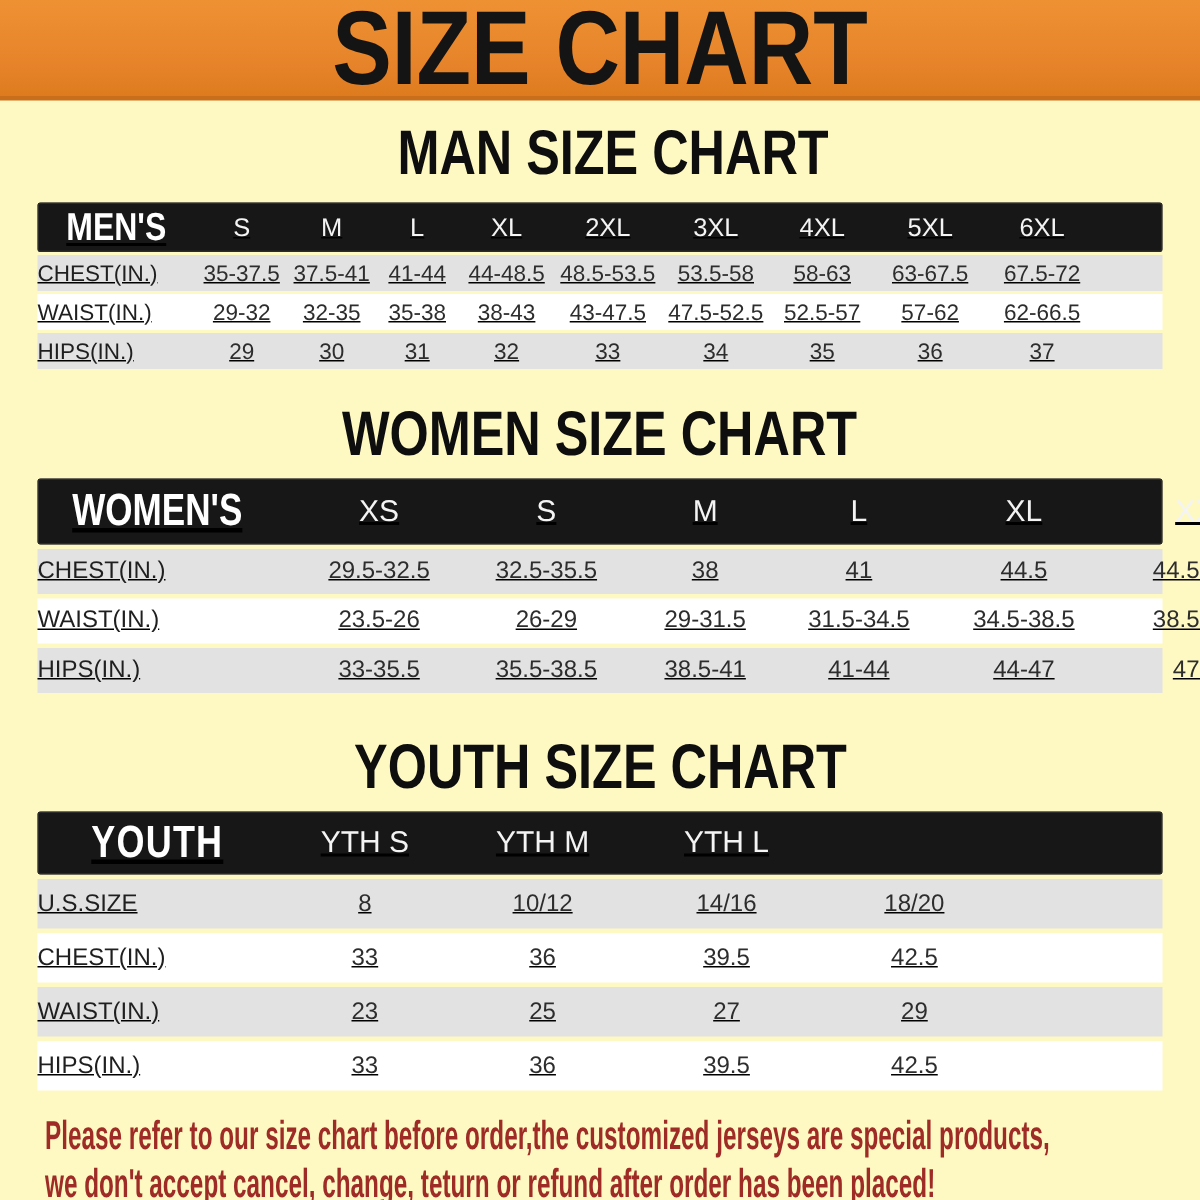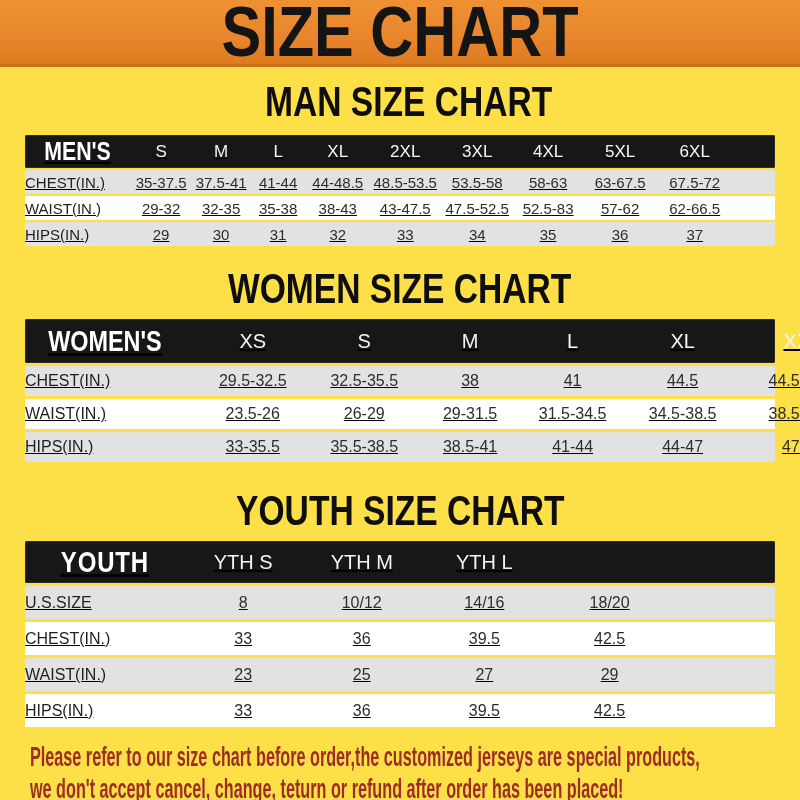--- a/index.html
+++ b/index.html
@@ -1,18 +1,18 @@
 <!DOCTYPE html>
 <html><head>
 <meta charset="utf-8">
 <style>
   * { margin:0; padding:0; box-sizing:border-box; }
   html,body { width:800px; background:#ffffff; }
   body { font-family:"Liberation Sans", sans-serif; }
-  .page { width:800px; height:800px; background:#fde047; overflow:hidden; position:relative; }
+  .page { width:800px; height:800px; background:#fef9c3; overflow:hidden; position:relative; }
 
   
   .banner {
     height:67px;
     background:linear-gradient(180deg,#EE9133 0%, #E6832A 70%, #DD7B1E 100%);
     border-bottom:3px solid #C96F1C;
     display:flex; align-items:center; justify-content:center;
   }
   .banner-text {
     font-weight:bold; font-size:70px; line-height:1; color:#141414;
@@ -113,21 +113,21 @@
         <span class="tcell">67.5-72</span>
       </div>
       <div class="trow t-men white">
         <span class="tlabel">WAIST(IN.)</span>
         <span class="tcell">29-32</span>
         <span class="tcell">32-35</span>
         <span class="tcell">35-38</span>
         <span class="tcell">38-43</span>
         <span class="tcell">43-47.5</span>
         <span class="tcell">47.5-52.5</span>
-        <span class="tcell">52.5-83</span>
+        <span class="tcell">52.5-57</span>
         <span class="tcell">57-62</span>
         <span class="tcell">62-66.5</span>
       </div>
       <div class="trow t-men gray">
         <span class="tlabel">HIPS(IN.)</span>
         <span class="tcell">29</span>
         <span class="tcell">30</span>
         <span class="tcell">31</span>
         <span class="tcell">32</span>
         <span class="tcell">33</span>

